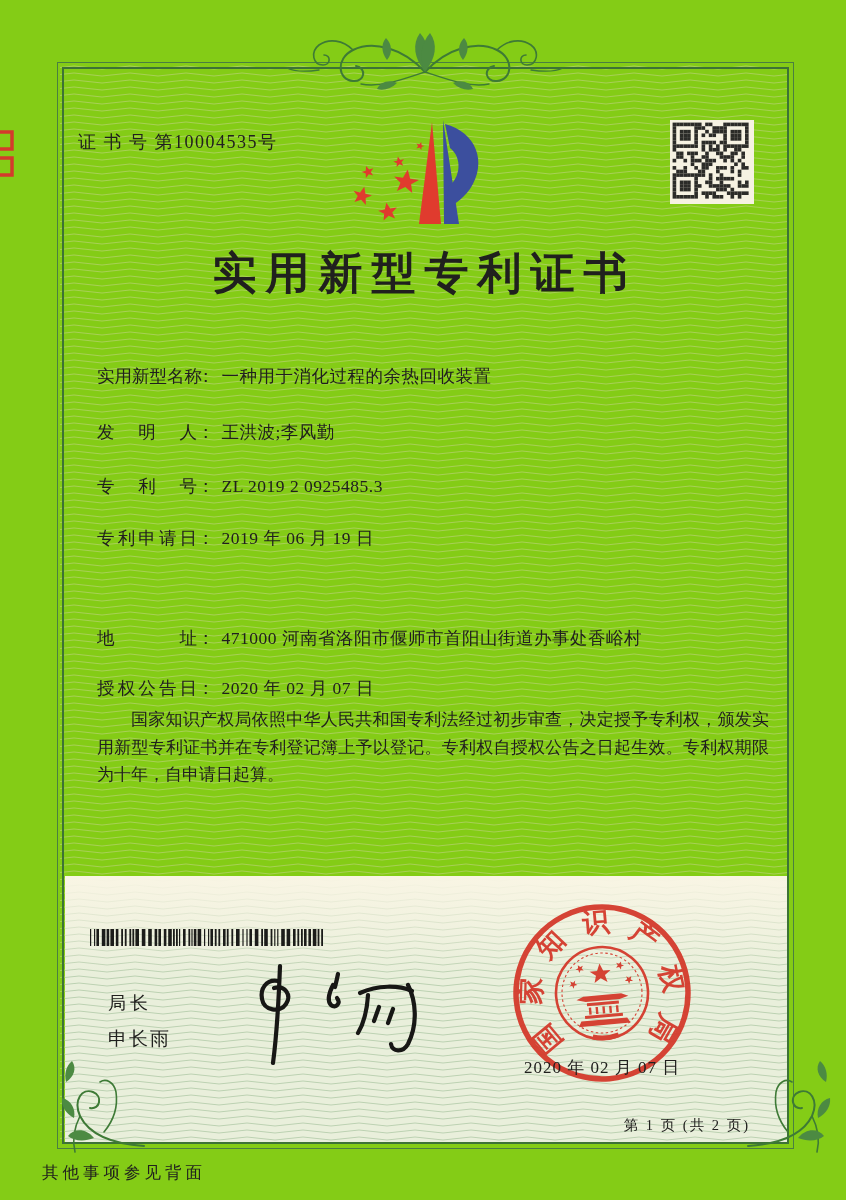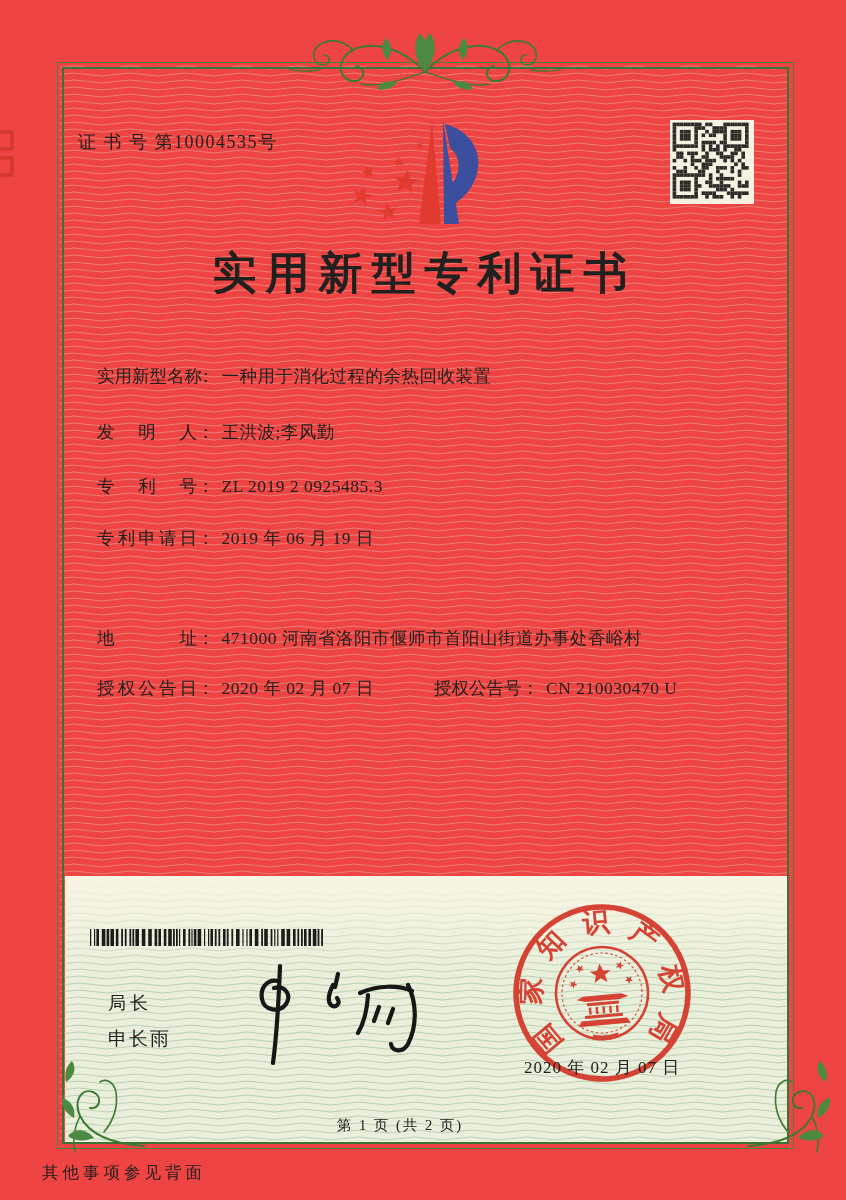--- a/index.html
+++ b/index.html
@@ -1,18 +1,18 @@
 <!DOCTYPE html>
 <html><head>
 <meta charset="utf-8">
 <style>
   html,body{margin:0;padding:0;}
   .page{
     position:relative;width:846px;height:1200px;overflow:hidden;
-    background:#ef4444;
+    background:#84cc16;
     font-family:"Liberation Serif","DejaVu Serif",serif;
     color:#20201e;
   }
   svg{display:block;}
   .abs{position:absolute;}
   
   .frame-outer{position:absolute;left:57px;top:62px;width:735px;height:1085px;border:1.5px solid #4a8040;}
   .frame-inner{position:absolute;left:62px;top:67px;width:723px;height:1073px;border:2.5px solid #3d7336;}
   .page-waves{position:absolute;left:60px;top:64px;pointer-events:none;}
   
@@ -35,21 +35,21 @@
   .paras p{margin:0;font-size:17px;line-height:27.5px;text-indent:2em;text-align:justify;}
   
   .barcode{position:absolute;left:90px;top:929px;}
   .director-title{position:absolute;left:108px;top:991px;font-size:18px;letter-spacing:4px;}
   .director-name{position:absolute;left:108px;top:1026px;font-size:19px;letter-spacing:2px;}
   .signature{position:absolute;left:240px;top:961px;}
   .seal{position:absolute;left:502px;top:893px;transform:rotate(-5deg);opacity:0.95;}
   .seal-ch{font-size:27px;font-weight:700;fill:#d43a2c;font-family:"Liberation Serif",serif;}
   .seal-date{position:absolute;left:502px;top:1056px;width:200px;text-align:center;
     font-size:17px;letter-spacing:1px;z-index:5;}
-  .page-info{position:absolute;left:50px;top:1116px;width:700px;text-align:center;
+  .page-info{position:absolute;left:50px;top:1116px;width:700px;text-align:right;
     font-size:14.5px;letter-spacing:2px;}
   .back-note{position:absolute;left:42px;top:1162px;width:700px;text-align:left;
     font-size:16.5px;letter-spacing:4px;}
   .edge-mark{position:absolute;left:0;top:130px;}
   .green{stroke:#3e7a36;fill:none;stroke-width:2;stroke-linecap:round;}
   .greenfill{fill:#4c8a42;stroke:none;}
 </style>
 </head>
 <body>
 
@@ -377,26 +377,24 @@
     <span class="flabel">专利号</span><span class="fcolon">：</span><span class="fvalue">ZL 2019 2 0925485.3</span>
   </div>
   <div class="field-row" style="top:526px;">
     <span class="flabel">专利申请日</span><span class="fcolon">：</span><span class="fvalue">2019 年 06 月 19 日</span>
   </div>
   <div class="field-row" style="top:626px;">
     <span class="flabel">地址</span><span class="fcolon">：</span><span class="fvalue">471000 河南省洛阳市偃师市首阳山街道办事处香峪村</span>
   </div>
   <div class="field-row" style="top:676px;">
     <span class="flabel">授权公告日</span><span class="fcolon">：</span><span class="fvalue">2020 年 02 月 07 日</span>
-    <span class="grant-pair">
-      <span>授权公告号</span><span class="fcolon">：</span><span class="fvalue">CN 210030470 U</span>
-    </span>
   </div>
 
   <div class="paras">
+    <p>国家知识产权局依照中华人民共和国专利法经过初步审查，决定授予专利权，颁发实用新型专利证书并在专利登记簿上予以登记。专利权自授权公告之日起生效。专利权期限为十年，自申请日起算。</p>
   </div>
 
   <svg class="barcode" width="237" height="17" id="barcode-svg">
       <rect x="0" y="0" width="1.2" height="17" fill="#1c1c1a"></rect>
       <rect x="4" y="0" width="1.2" height="17" fill="#1c1c1a"></rect>
       <rect x="6.4" y="0" width="2.6" height="17" fill="#1c1c1a"></rect>
       <rect x="11.8" y="0" width="3.6" height="17" fill="#1c1c1a"></rect>
       <rect x="16.6" y="0" width="2.6" height="17" fill="#1c1c1a"></rect>
       <rect x="20.400000000000002" y="0" width="3.6" height="17" fill="#1c1c1a"></rect>
       <rect x="25.800000000000004" y="0" width="2.6" height="17" fill="#1c1c1a"></rect>

